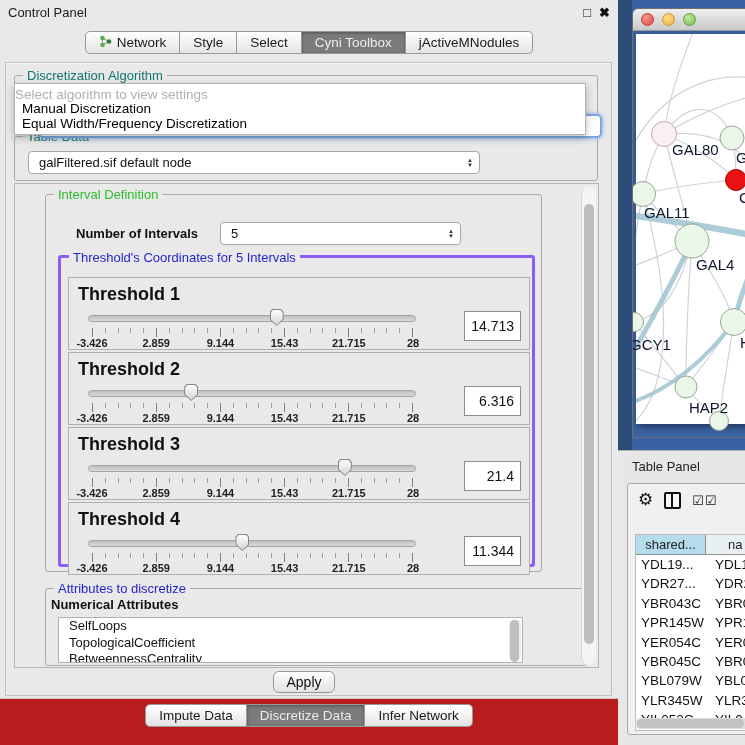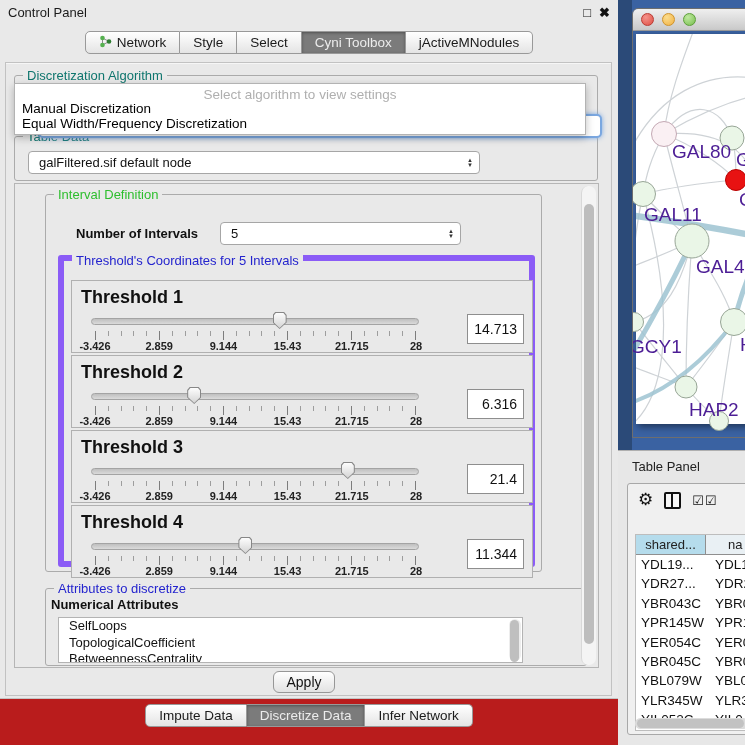--- a/index.html
+++ b/index.html
@@ -24,21 +24,21 @@
   .legend{position:absolute;top:-8px;left:8px;background:#E9E9E9;padding:0 4px;font-size:13px;line-height:15px}
   .legend.dark{color:#0f766e}
   .legend.green{color:#2DBE2D}
   .legend.blue{color:#2424CE}
   
   #disc-group{left:8px;top:12px;width:584px;height:59px}
   #hidden-combo{position:absolute;left:23px;top:38px;width:564px;height:24px;background:#fff;
     border:2px solid #7AA7E0;border-radius:5px;box-shadow:0 0 5px #7AA7E0;z-index:1}
   #algo-popup{position:absolute;left:8px;top:20px;width:572px;height:52px;background:#fff;
     border:1px solid #B3B3B3;box-shadow:0 3px 8px rgba(0,0,0,.25);z-index:5}
-  .popup-hint{height:17px;text-align:center;color:#AFAFAF;font-size:13.5px;padding-top:3px}
+  .popup-hint{height:17px;color:#AFAFAF;font-size:13.5px;padding-top:3px}
   .popup-opt{font-size:13.5px;color:#000;padding:0 7px;line-height:15px}
   .popup-opt.bold{font-weight:normal}
   
   #tabledata-group{left:8px;top:73px;width:584px;height:45px}
   .combo{position:absolute;background:#fff;border:1px solid #A6A6A6;border-radius:4px;
     display:flex;align-items:center;font-size:13px;color:#111;padding-left:10px}
   .combo .spin{margin-left:auto;display:flex;flex-direction:column;align-items:center;
     font-size:6px;line-height:5px;color:#333;padding:0 6px}
   #tabledata-combo{left:13px;top:14px;width:452px;height:23px}
   
@@ -46,21 +46,21 @@
     border:1px solid #B5B5B5}
   .vscroll{position:absolute;right:2px;top:2px;bottom:2px;width:15px;background:#F4F4F4;
     border-left:1px solid #D8D8D8;border-radius:7px}
   .vscroll .thumb-bar{position:absolute;left:2px;width:10px;background:#BDBDBD;border-radius:6px}
   #main-thumb{top:18px;height:440px}
   
   #interval-group{left:30px;top:10px;width:497px;height:378px}
   .bold-label{position:absolute;font-size:13px;font-weight:bold;color:#111}
   #count-label{left:30px;top:31px}
   #count-combo{left:174px;top:27px;width:241px;height:23px}
-  #thr-group{position:absolute;left:12px;top:60px;width:477px;height:312px;border:6px solid #8b5cf6;border-radius:3px}
+  #thr-group{position:absolute;left:12px;top:60px;width:477px;height:312px;border:3px solid #8b5cf6;border-radius:3px}
   .thr-panel{position:absolute;left:7px;width:462px;height:73px;border:1px solid #B0B0B0;background:#E9E9E9}
   #tp0{top:19px}#tp1{top:94px}#tp2{top:169px}#tp3{top:244px}
   .thr-label{position:absolute;left:9px;top:6px;font-size:18px;font-weight:bold;color:#111}
   .slider-zone{position:absolute;left:23px;top:30px;width:320px;height:42px}
   .track{position:absolute;left:-4px;right:-4px;top:7px;height:7px;border-radius:4px;
     background:linear-gradient(#BFBFBF,#DADADA);border:1px solid #A3A3A3}
   .thumb{position:absolute;top:1px;width:14px;height:17px;margin-left:-7px;
     clip-path:polygon(0 18%,18% 0,82% 0,100% 18%,100% 62%,50% 100%,0 62%);background:#878787}
   .thumb::after{content:"";position:absolute;inset:1px;clip-path:inherit;
     background:linear-gradient(#FDFDFD,#D4D4D4)}
@@ -102,21 +102,21 @@
   .light.red{background:radial-gradient(circle at 35% 30%,#F4938B,#DF4F44);border:1px solid #B93B33}
   .light.yellow{background:radial-gradient(circle at 35% 30%,#FBDD8E,#F1B143);border:1px solid #CE932C}
   .light.green{background:radial-gradient(circle at 35% 30%,#C0E9A0,#77BE4E);border:1px solid #5D9E3A}
   .canvas{position:absolute;left:3px;top:25px;width:117px;height:390px;background:#fff;
     box-shadow:2px 3px 7px rgba(0,0,0,.45)}
   .canvas svg{position:absolute;left:0;top:0}
   .node{position:absolute;border-radius:50%;background:#EAF6E7;border:1px solid #97A596;
     transform:translate(-50%,-50%)}
   .node.pink{background:#FAF0F3;border-color:#C4A9B4}
   .node.red{background:#E81212;border-color:#B80000}
-  .node-label{position:absolute;font-size:19px;color:#4c1d95;white-space:nowrap}
+  .node-label{position:absolute;font-size:15px;color:#0f172a;white-space:nowrap}
   
   .table-area{position:absolute;left:0;top:450px;width:127px;height:296px;background:#E7E7E7;
     border-top:1px solid #AFAFAF}
   .tp-header{height:30px;display:flex;align-items:center;padding-left:14px;font-size:13px;color:#222}
   .tp-panel{position:absolute;left:9px;top:32px;width:125px;height:252px;background:#F0F0F0;
     border:1px solid #A8A8A8;border-radius:3px}
   .tp-toolbar{position:absolute;left:0;top:0;right:0;height:32px;display:flex;align-items:center;gap:11px;padding-left:10px}
   .gear{font-size:17px;color:#111;line-height:16px}
   .pane-icon{width:17px;height:17px;border:2px solid #111;border-radius:2px;position:relative;background:#F7F7F7}
   .pane-icon::after{content:"";position:absolute;left:5px;top:0;bottom:0;width:2px;background:#111}

